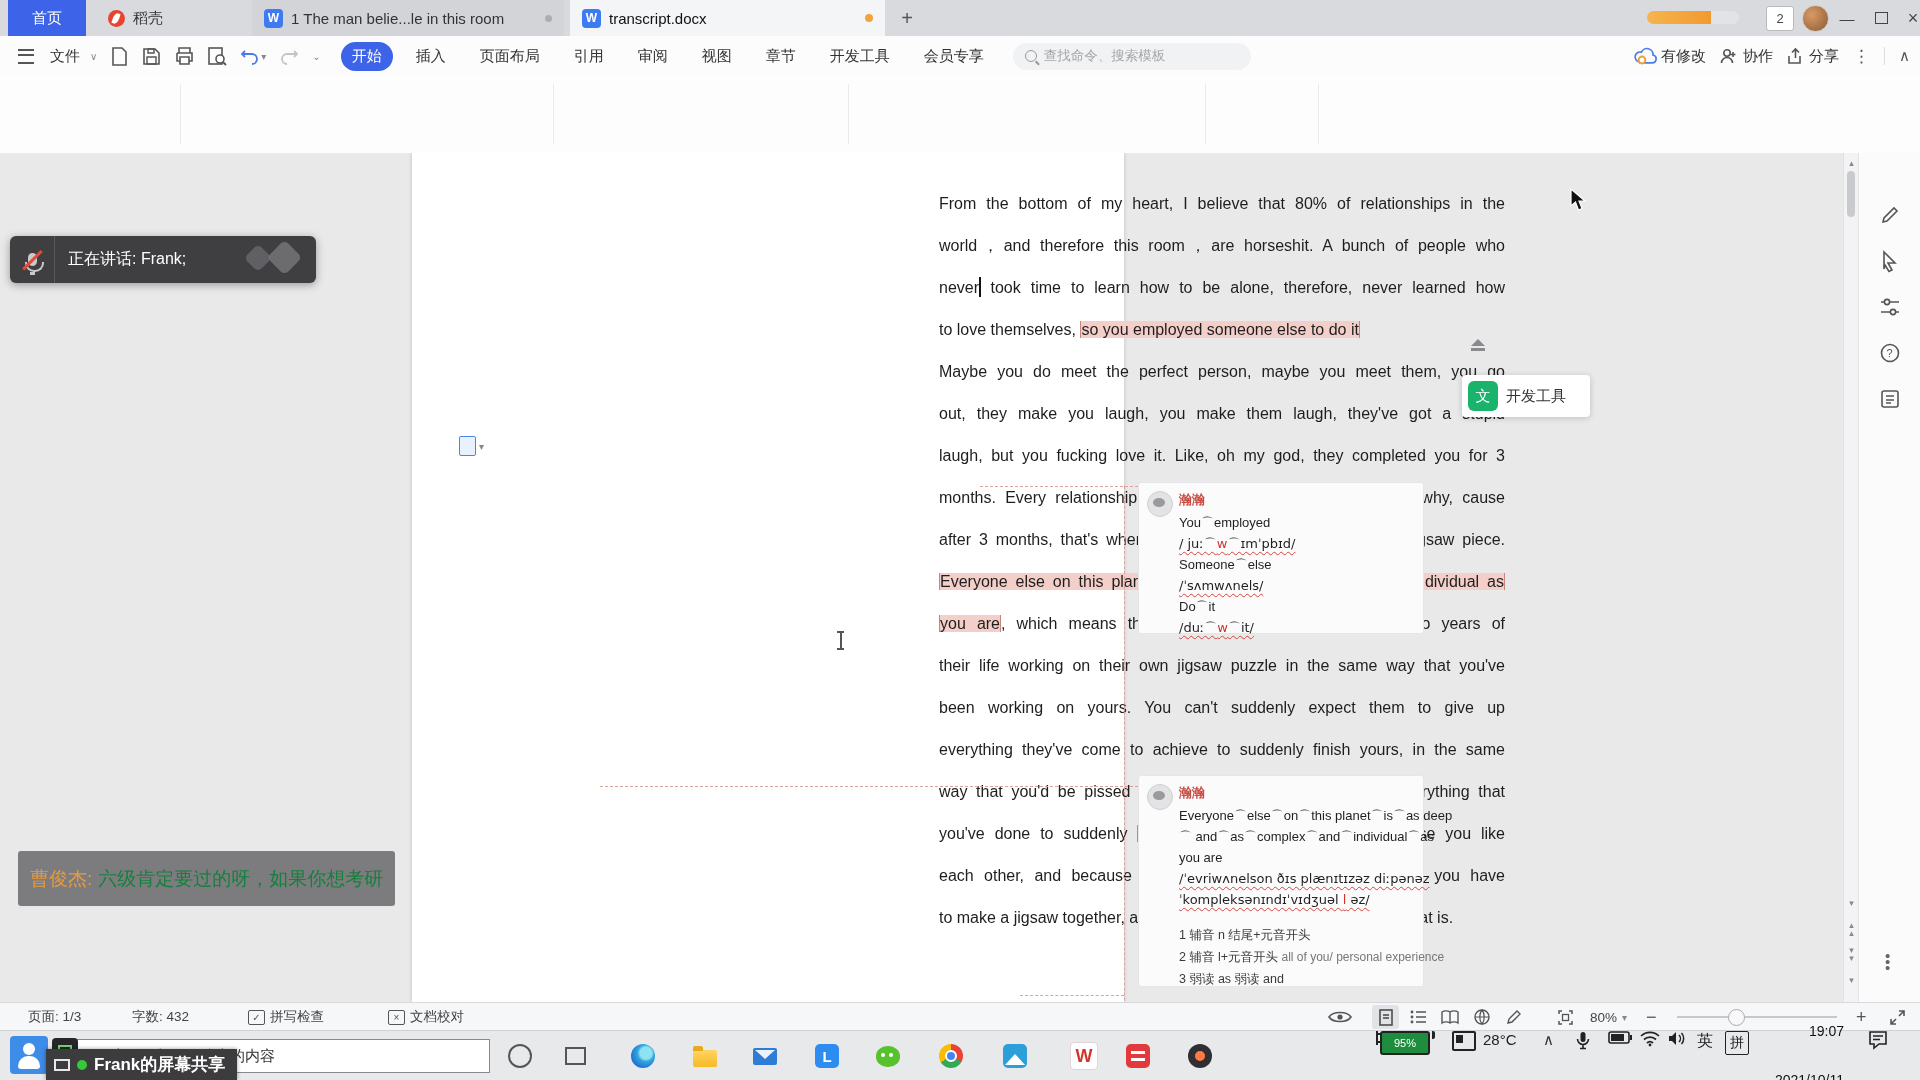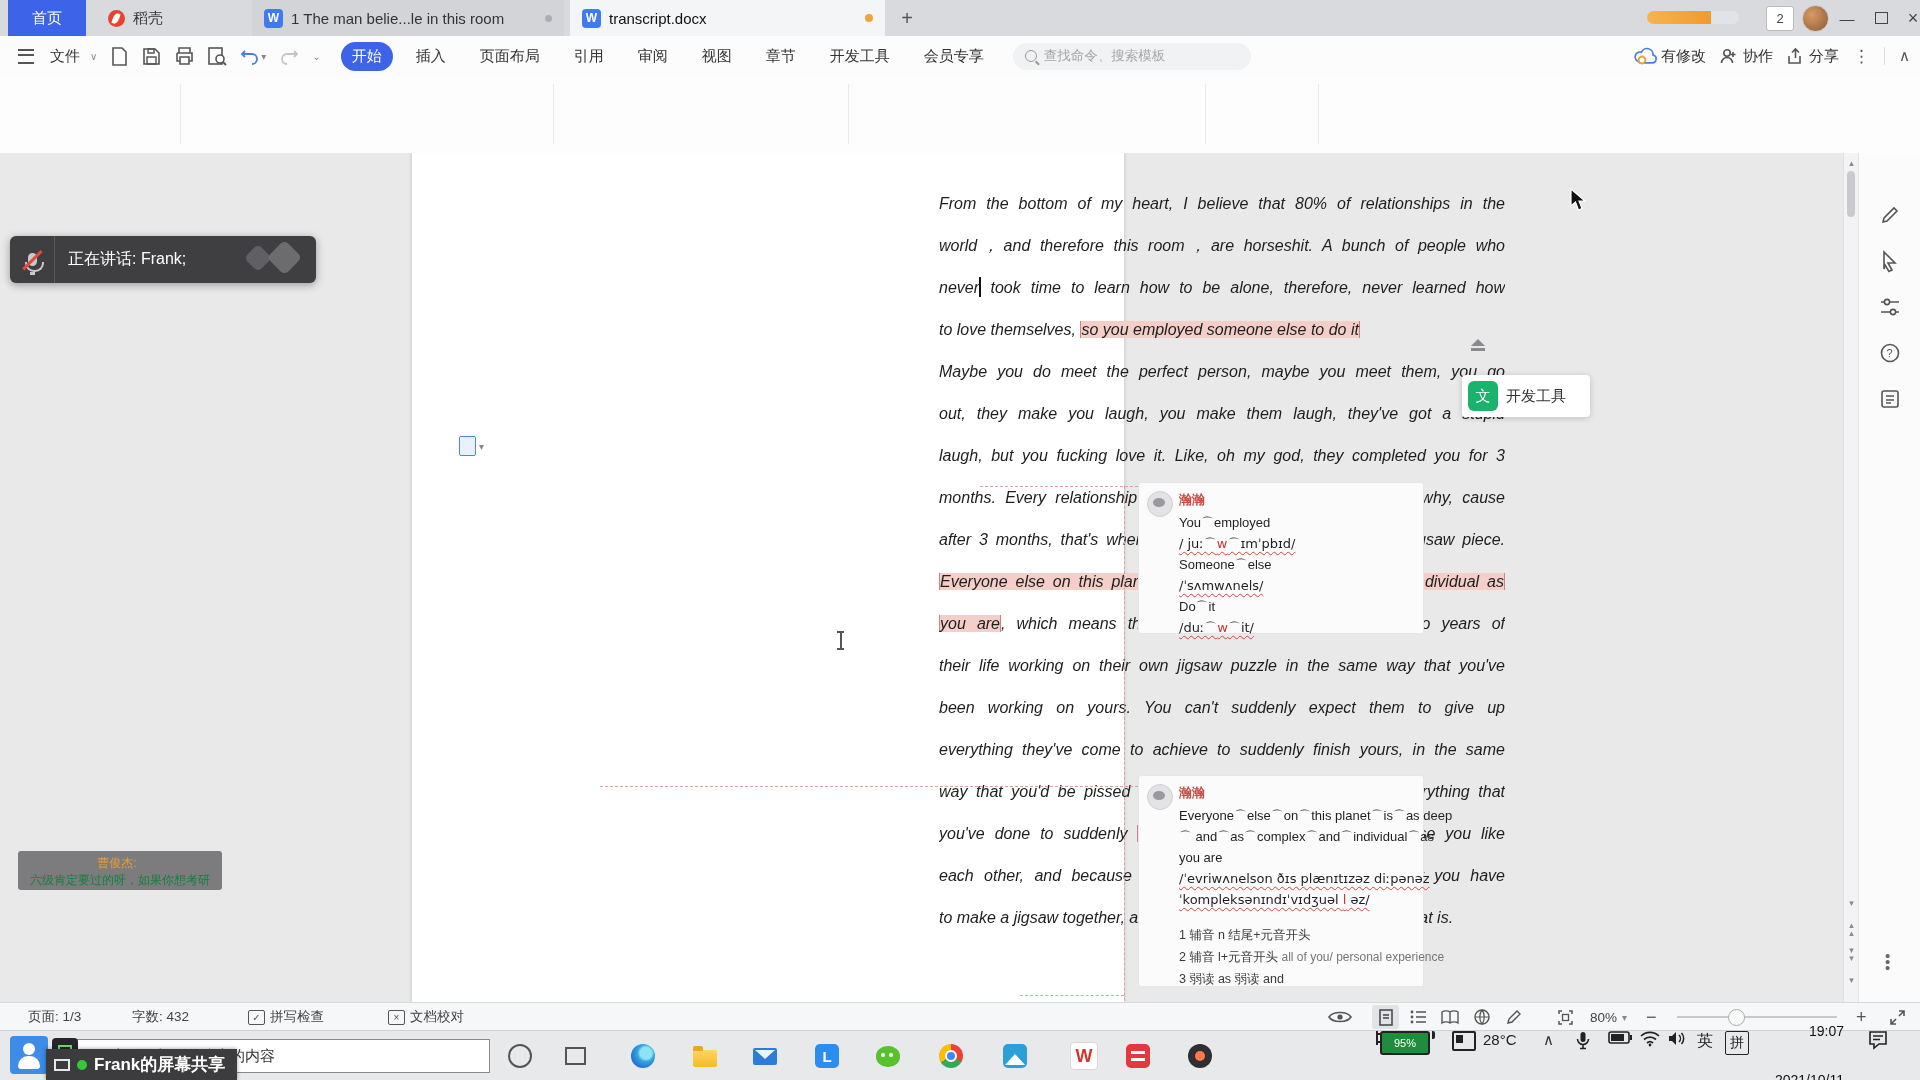--- a/index.html
+++ b/index.html
@@ -51,21 +51,21 @@
   .fontbox{position:absolute;height:26px;border:1px solid #D4D4D7;border-radius:3px;background:#fff;display:flex;align-items:center;justify-content:space-between;padding:0 7px;box-sizing:border-box;font-size:14px;color:#222;}
   .fx{font-size:16px;color:#333;}
   .stylecell{position:absolute;top:82px;width:76px;height:60px;background:#fff;border:1px solid #DCDCDF;box-sizing:border-box;text-align:center;}
   .stylecell .sample{font-size:13px;color:#222;margin-top:8px;white-space:nowrap;overflow:hidden;}
   .stylecell .sample.big{font-size:19px;font-weight:bold;}
   .stylecell .cap{font-size:12px;color:#555;margin-top:4px;}
   .galarrow{position:absolute;left:1170px;width:22px;height:19px;border:1px solid #DDDDE0;background:#FAFAFB;box-sizing:border-box;font-size:9px;color:#777;display:flex;align-items:center;justify-content:center;}
   .bigtool{position:absolute;top:82px;width:80px;height:62px;display:flex;flex-direction:column;align-items:center;justify-content:space-between;padding:2px 0;box-sizing:border-box;}
   
   #canvas{left:0;top:153px;width:1843px;height:849px;background:#E9E9EA;overflow:hidden;}
-  #page{position:absolute;left:412px;top:0;width:712px;height:849px;background:#fff;box-shadow:0 0 4px rgba(0,0,0,.18);font-style:italic;}
+  #page{position:absolute;left:412px;top:0;width:712px;height:849px;background:#fff;box-shadow:0 0 4px rgba(0,0,0,.18);}
   #doc-lines{position:absolute;left:527px;top:30px;width:566px;}
   .doc-line{width:566px;height:42px;line-height:42px;font-size:16px;color:#1E1E1E;
     text-align:justify;text-align-last:justify;overflow:hidden;white-space:normal;}
   .doc-line.short{text-align-last:left;}
   .seg.hl{background:#F4CEC9;border-left:1px solid #C9847C;border-right:1px solid #C9847C;}
   .seg.sp{text-decoration:underline;text-decoration-style:wavy;text-decoration-color:#E03E2D;text-decoration-thickness:1px;text-underline-offset:4px;}
   .caret{display:inline-block;width:1.5px;height:20px;background:#111;vertical-align:-4px;}
   #margin-widget{left:459px;top:283px;display:flex;align-items:center;gap:3px;}
   #margin-widget .pg{width:15px;height:18px;border:1.6px solid #4A86E8;border-radius:2px;background:#EAF1FE;}
   
@@ -149,21 +149,21 @@
   #clock{left:1748px;width:96px;flex-direction:column;justify-content:center;align-items:flex-end;font-size:14px;line-height:17px;color:#111;display:flex;gap:32px;}
   
   #speaking-box{left:10px;top:236px;width:306px;height:47px;background:#3F3F42;border-radius:6px;box-shadow:0 2px 8px rgba(0,0,0,.35);display:flex;align-items:center;z-index:50;}
   #speaking-box .micwrap{width:44px;height:100%;display:flex;align-items:center;justify-content:center;border-right:1px solid #5A5A5E;position:relative;}
   .mic{width:9px;height:13px;background:#C9C9CC;border-radius:5px;position:relative;}
   .mic:after{content:"";position:absolute;left:-3px;top:9px;width:15px;height:8px;border:2px solid #C9C9CC;border-top:none;border-radius:0 0 9px 9px;}
   .mic:before{content:"";position:absolute;left:2px;top:19px;width:5px;height:3px;background:#C9C9CC;}
   .slash{position:absolute;width:2.5px;height:26px;background:#E14B3B;transform:rotate(45deg);}
   #speaking-box .sptext{color:#fff;font-size:16px;margin-left:13px;white-space:nowrap;}
   .blurlogo{position:absolute;border-radius:5px;background:#77777B;opacity:.6;transform:rotate(45deg);}
-  #chat-overlay{left:18px;top:851px;height:31px;background:rgba(108,108,110,.88);border-radius:3px;display:flex;align-items:center;padding:4px 12px;font-size:12px;white-space:nowrap;z-index:50;flex-direction:column;}
+  #chat-overlay{left:18px;top:851px;height:31px;background:rgba(108,108,110,.88);border-radius:3px;display:flex;align-items:center;padding:12px 12px;font-size:19px;white-space:nowrap;z-index:50;}
   #chat-overlay .nm{color:#E79A3C;margin-right:6px;}
   #chat-overlay .tx{color:#15803d;text-align:right;}
   #share-app{position:absolute;left:10px;top:1036px;width:38px;height:38px;border-radius:4px;background:#3D8CE8;z-index:60;}
   #share-app:before{content:"";position:absolute;left:13px;top:7px;width:12px;height:12px;border-radius:50%;background:#fff;}
   #share-app:after{content:"";position:absolute;left:8px;top:20px;width:22px;height:13px;border-radius:10px 10px 3px 3px;background:#fff;}
   #screenshare-ic{position:absolute;left:52px;top:1038px;width:26px;height:26px;background:#26262A;border-radius:4px;z-index:59;}
   #screenshare-ic:after{content:"";position:absolute;left:6px;top:7px;width:14px;height:10px;border:2px solid #6FD66F;box-sizing:border-box;}
   #share-label{position:absolute;left:46px;top:1049px;height:31px;background:#3C3C3F;display:flex;align-items:center;gap:7px;padding:0 12px 0 8px;z-index:61;box-shadow:0 0 4px rgba(0,0,0,.4);}
   #share-label .scr{width:16px;height:12px;border:2px solid #E8E8E8;box-sizing:border-box;}
   #share-label .gmic{width:10px;height:10px;border-radius:50%;background:#37C837;}

